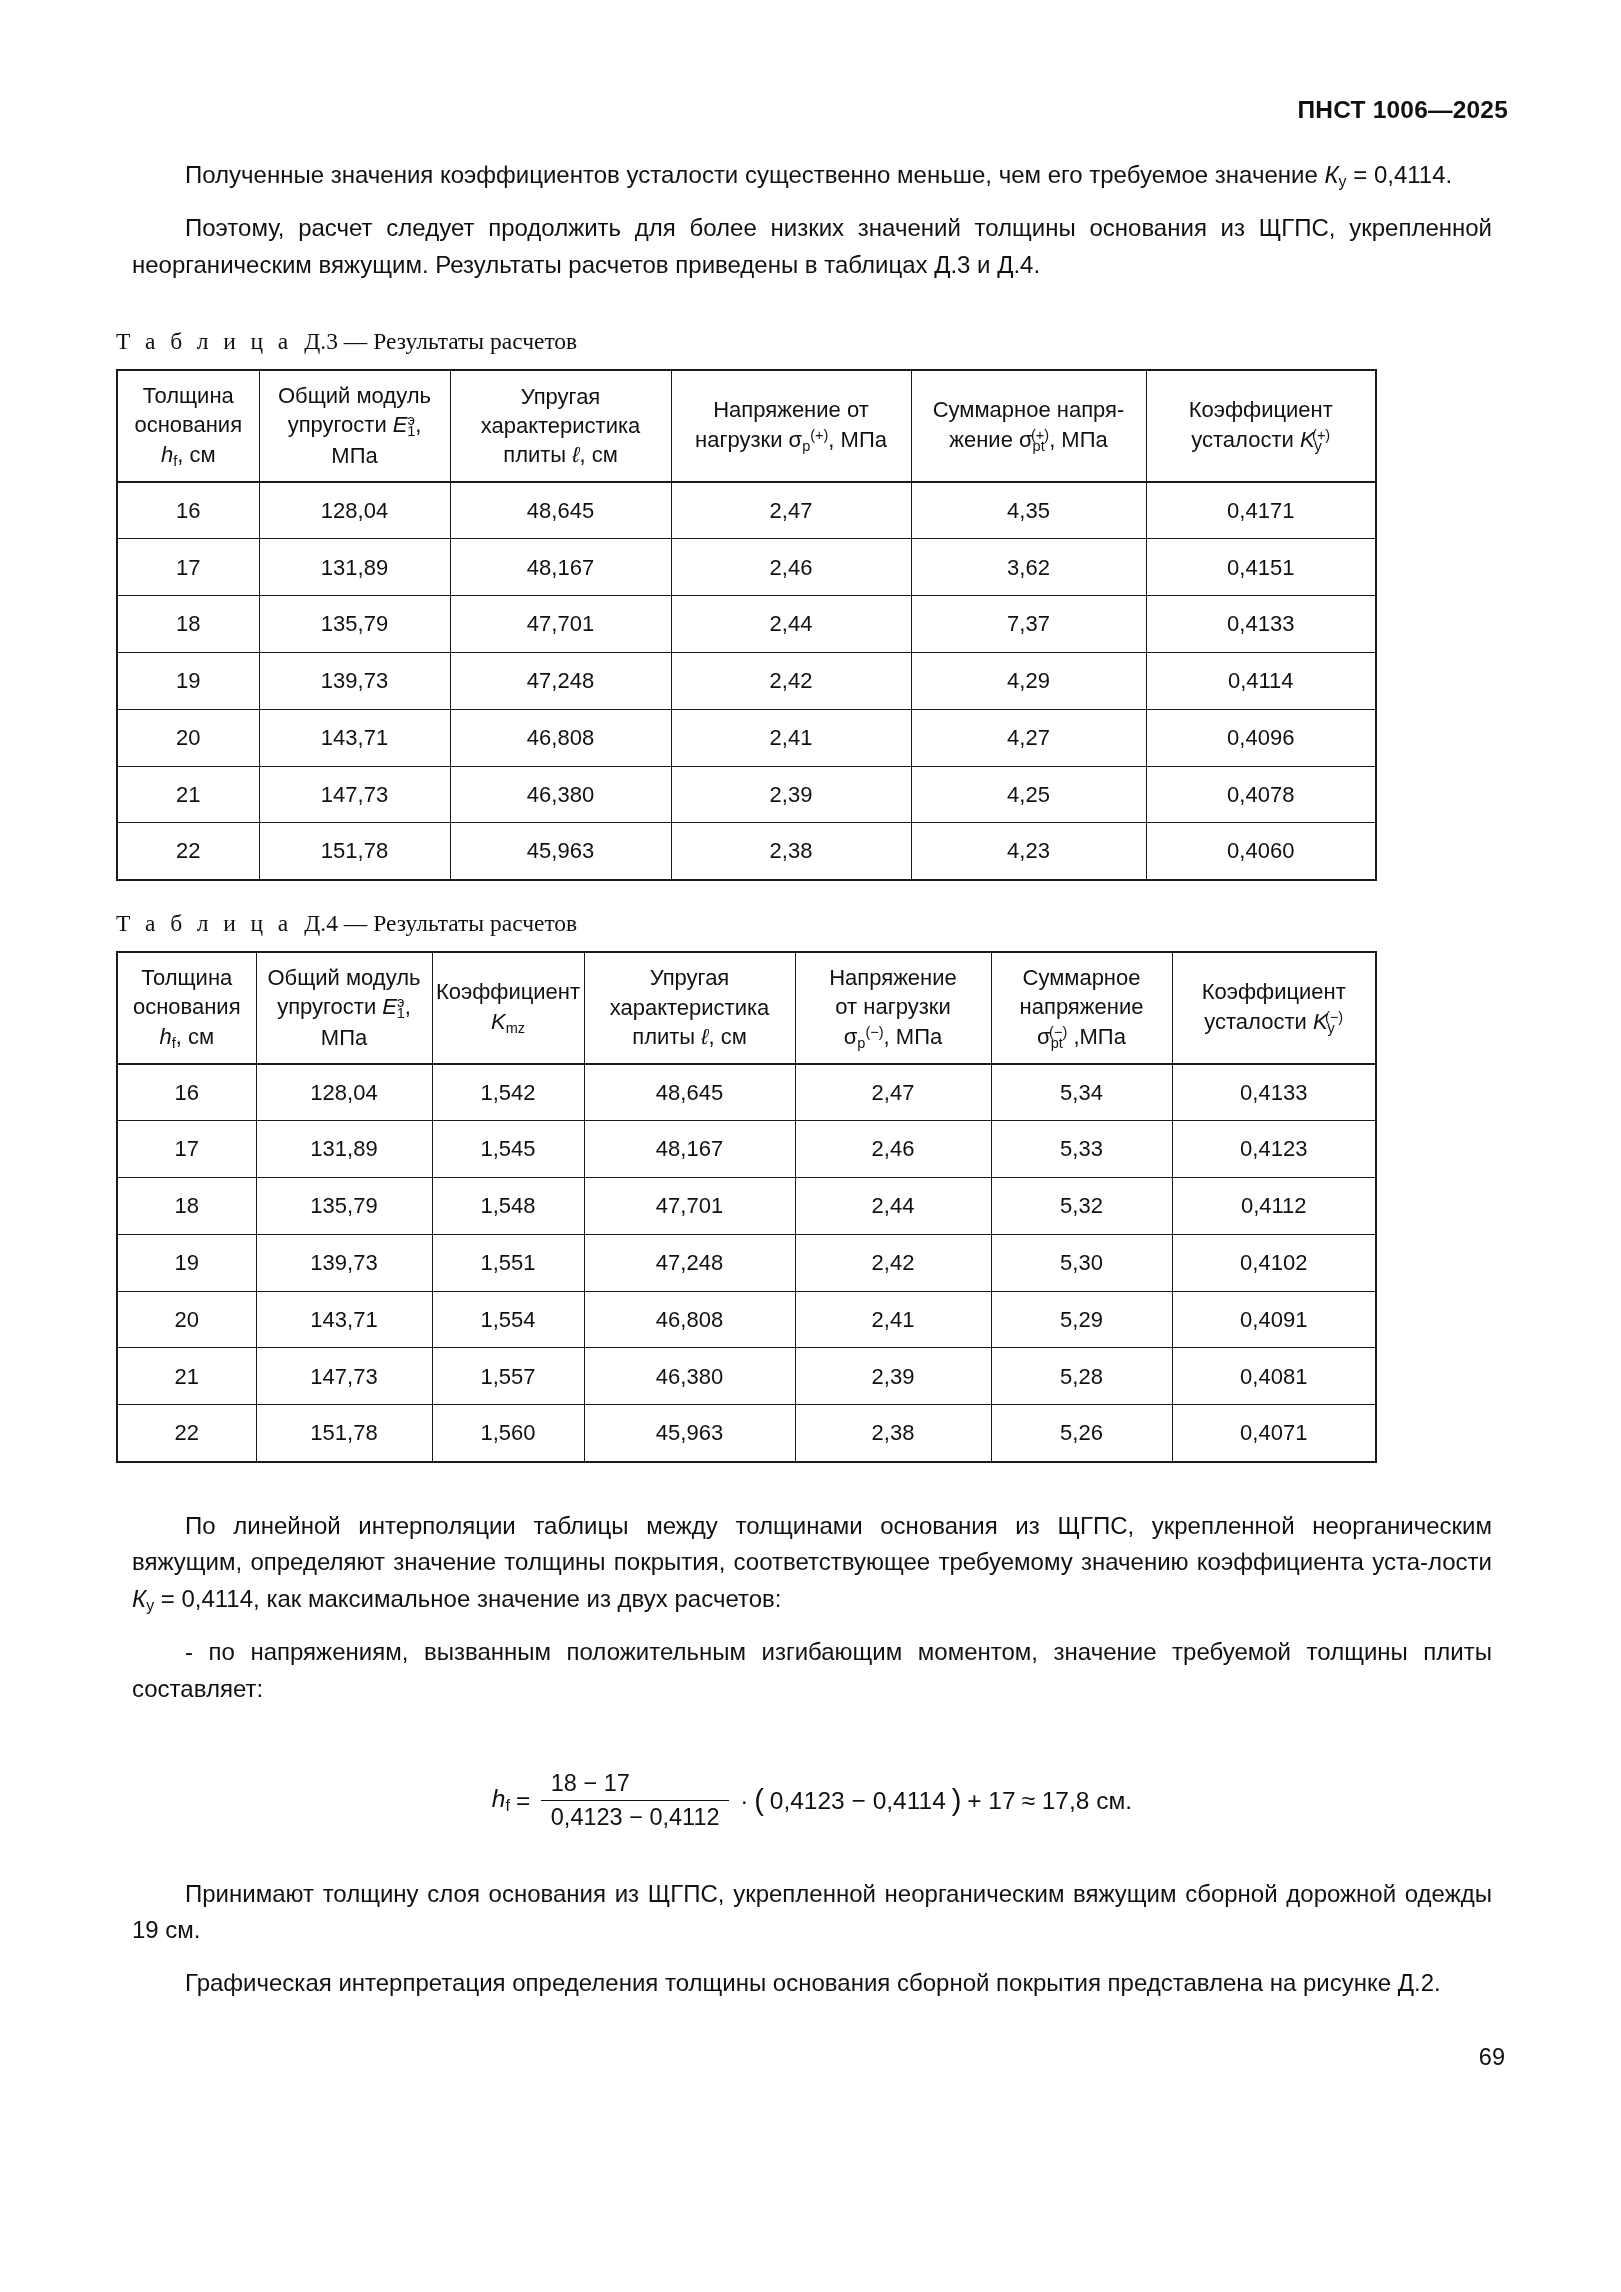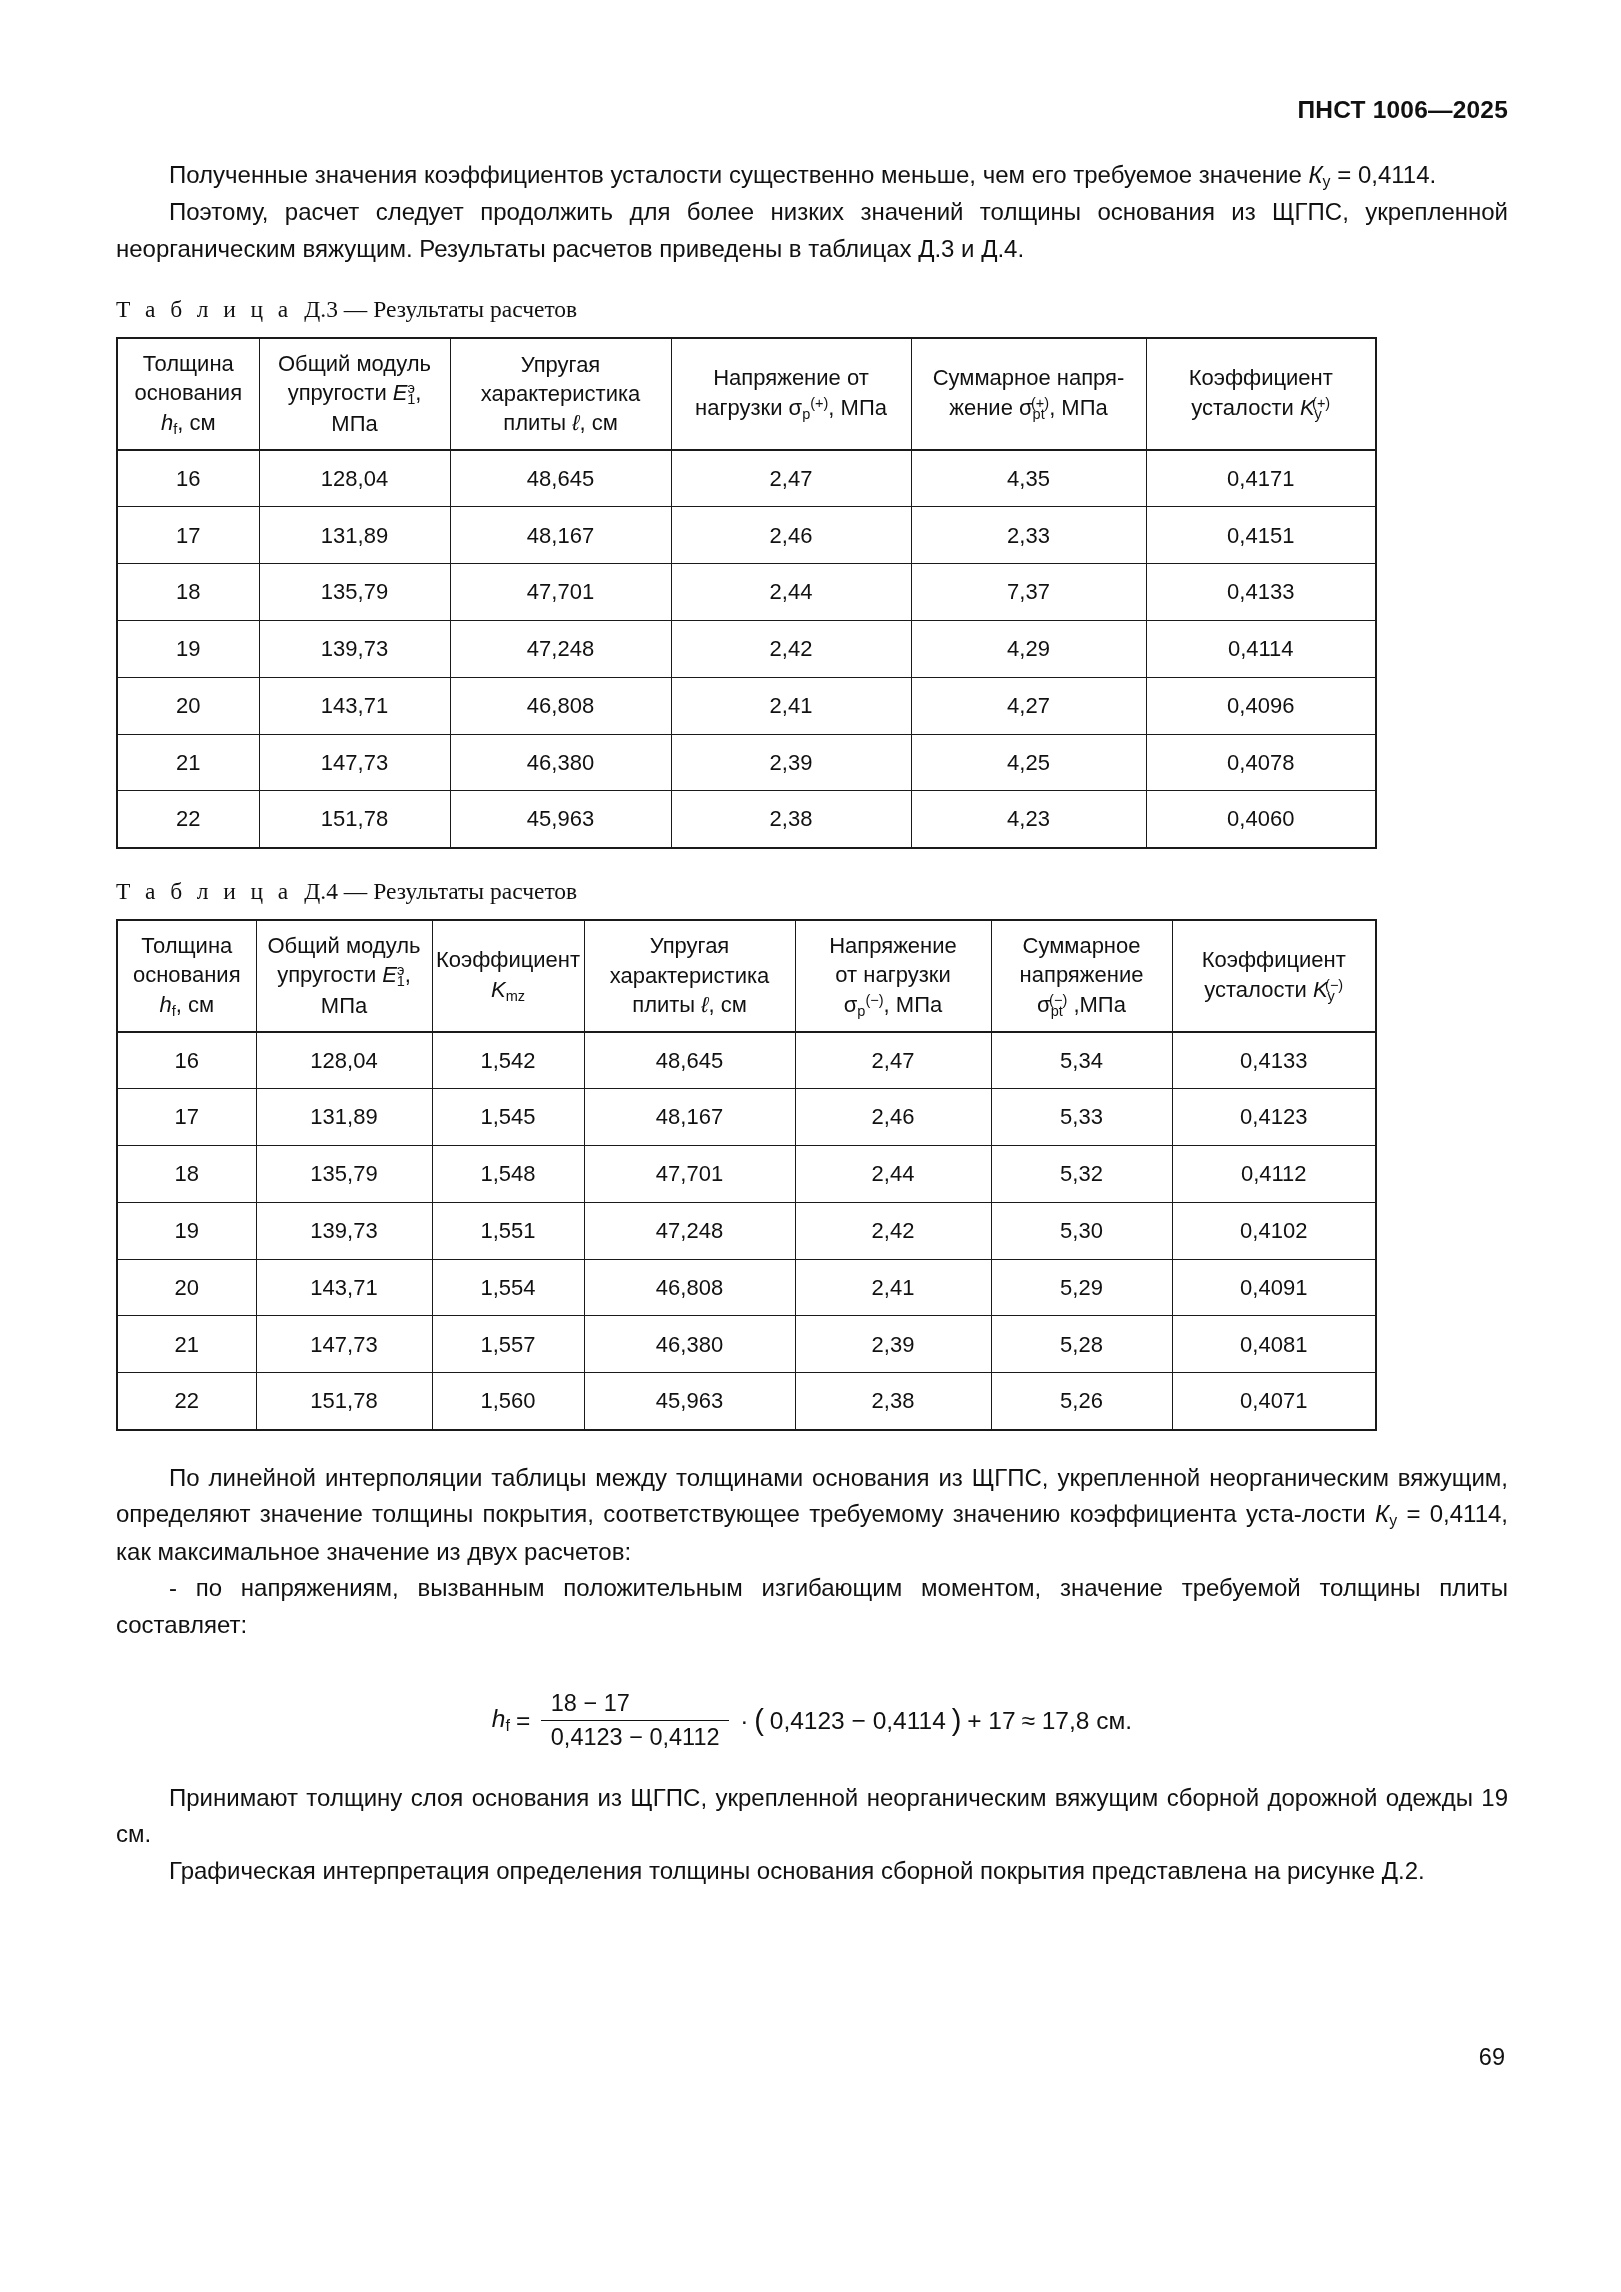--- a/index.html
+++ b/index.html
@@ -30,21 +30,21 @@
     text-align: right;
     font-size: 24.5px;
     font-weight: bold;
     letter-spacing: 0.2px;
     padding-top: 96px;
   }
   p.para {
     font-size: 24px;
     line-height: 1.52;
     text-align: justify;
-    margin: 0;
+    margin: 16px;
     text-indent: 53px;
   }
   .para.first { margin-top: 33px; }
   .para.tight { margin-top: 0; }
   .nofill { text-align: left; }
 
   sub { font-size: 0.66em; vertical-align: -0.26em; }
   sup { font-size: 0.66em; vertical-align: 0.48em; }
   .ital { font-style: italic; }
 
@@ -188,21 +188,21 @@
             <td>48,645</td>
             <td>2,47</td>
             <td>4,35</td>
             <td>0,4171</td>
           </tr>
           <tr>
             <td>17</td>
             <td>131,89</td>
             <td>48,167</td>
             <td>2,46</td>
-            <td>2,33</td>
+            <td>3,62</td>
             <td>0,4151</td>
           </tr>
           <tr>
             <td>18</td>
             <td>135,79</td>
             <td>47,701</td>
             <td>2,44</td>
             <td>7,37</td>
             <td>0,4133</td>
           </tr>

